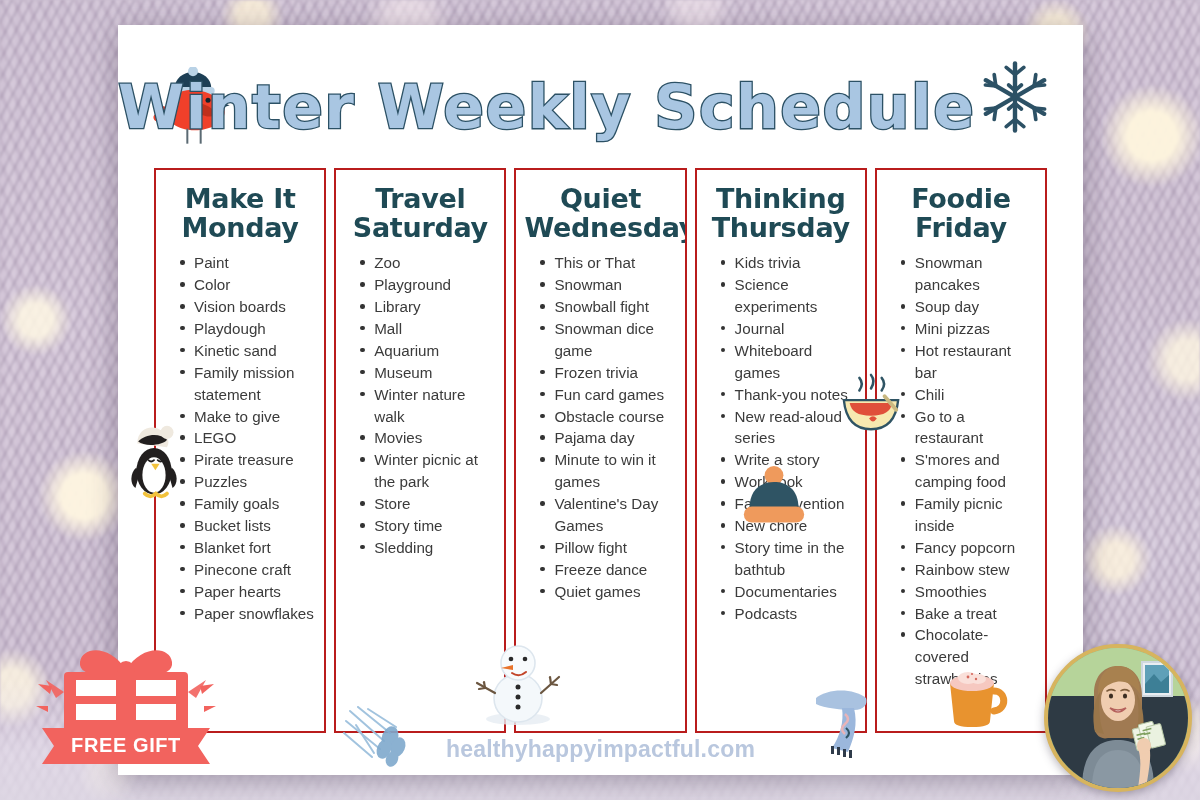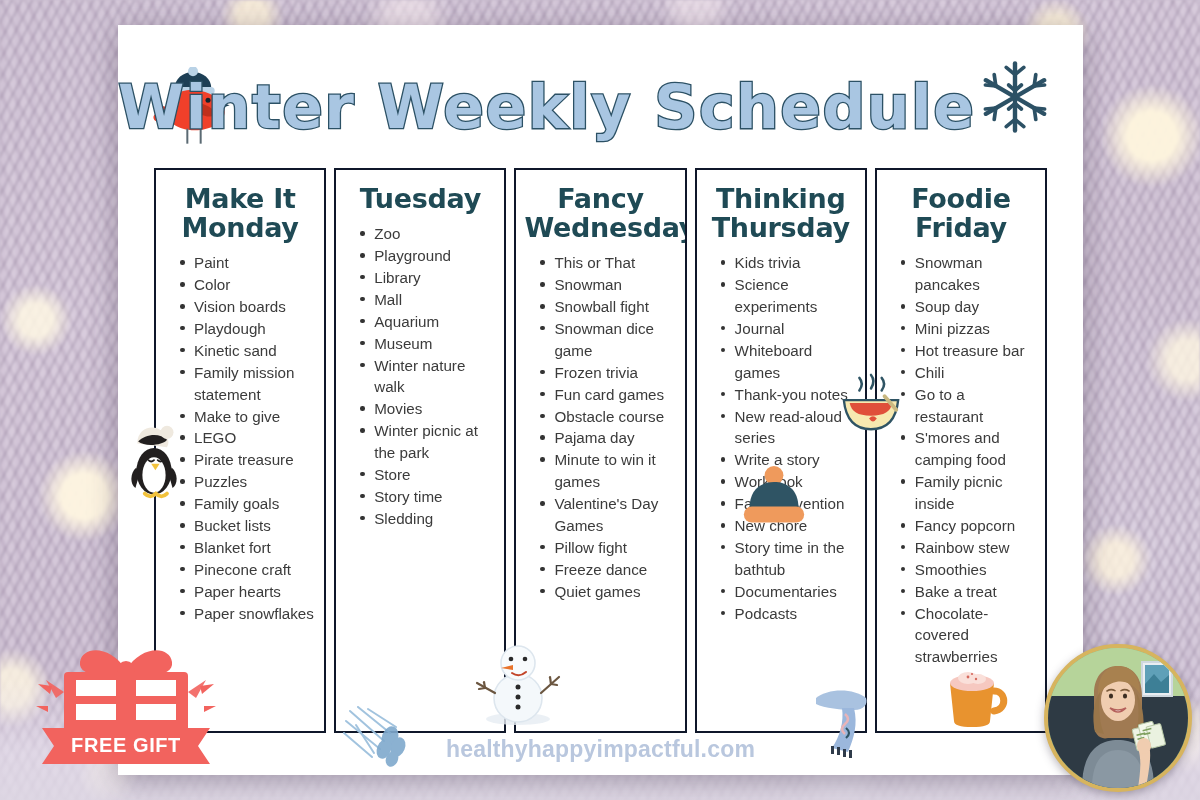--- a/index.html
+++ b/index.html
@@ -63,21 +63,21 @@
 
   .bird{position:absolute;left:28px;top:34px;width:84px;height:80px;}
   .flake{position:absolute;right:28px;top:24px;width:80px;height:80px;}
 
   
   #cols{
     position:absolute;left:36px;top:143px;width:893px;height:565px;
     display:flex;gap:8px;
   }
   .col{
-    flex:1 1 0;background:#fff;border:2px solid #0f172a;
+    flex:1 1 0;background:#fff;border:2px solid #b91c1c;
     position:relative;padding:12px 8px 10px 8px;box-sizing:border-box;
     overflow:hidden;
   }
   .col-head{
     font-family:"DejaVu Sans",sans-serif;
     color:#1f4a55;font-weight:700;font-size:27px;line-height:1.08;
     text-align:center;margin:2px 0 10px 0;letter-spacing:-0.3px;
   }
   .col-head.two-line{font-size:27px;}
   ul.items{
@@ -205,41 +205,42 @@
         <li>Bucket lists</li>
         <li>Blanket fort</li>
         <li>Pinecone craft</li>
         <li>Paper hearts</li>
         <li>Paper snowflakes</li>
       </ul>
     </div>
 
     <div class="col">
       <div class="col-head two-line">
-        <div>Tuesday</div>
+        <div>Travel</div>
+        <div>Saturday</div>
       </div>
       <ul class="items">
         <li>Zoo</li>
         <li>Playground</li>
         <li>Library</li>
         <li>Mall</li>
         <li>Aquarium</li>
         <li>Museum</li>
         <li>Winter nature walk</li>
         <li>Movies</li>
         <li>Winter picnic at the park</li>
         <li>Store</li>
         <li>Story time</li>
         <li>Sledding</li>
       </ul>
     </div>
 
     <div class="col">
       <div class="col-head two-line">
-        <div>Fancy</div>
+        <div>Quiet</div>
         <div>Wednesday</div>
       </div>
       <ul class="items">
         <li>This or That</li>
         <li>Snowman</li>
         <li>Snowball fight</li>
         <li>Snowman dice game</li>
         <li>Frozen trivia</li>
         <li>Fun card games</li>
         <li>Obstacle course</li>
@@ -276,21 +277,21 @@
 
     <div class="col">
       <div class="col-head two-line">
         <div>Foodie</div>
         <div>Friday</div>
       </div>
       <ul class="items">
         <li>Snowman pancakes</li>
         <li>Soup day</li>
         <li>Mini pizzas</li>
-        <li>Hot treasure bar</li>
+        <li>Hot restaurant bar</li>
         <li>Chili</li>
         <li>Go to a restaurant</li>
         <li>S'mores and camping food</li>
         <li>Family picnic inside</li>
         <li>Fancy popcorn</li>
         <li>Rainbow stew</li>
         <li>Smoothies</li>
         <li>Bake a treat</li>
         <li>Chocolate-covered strawberries</li>
       </ul>

